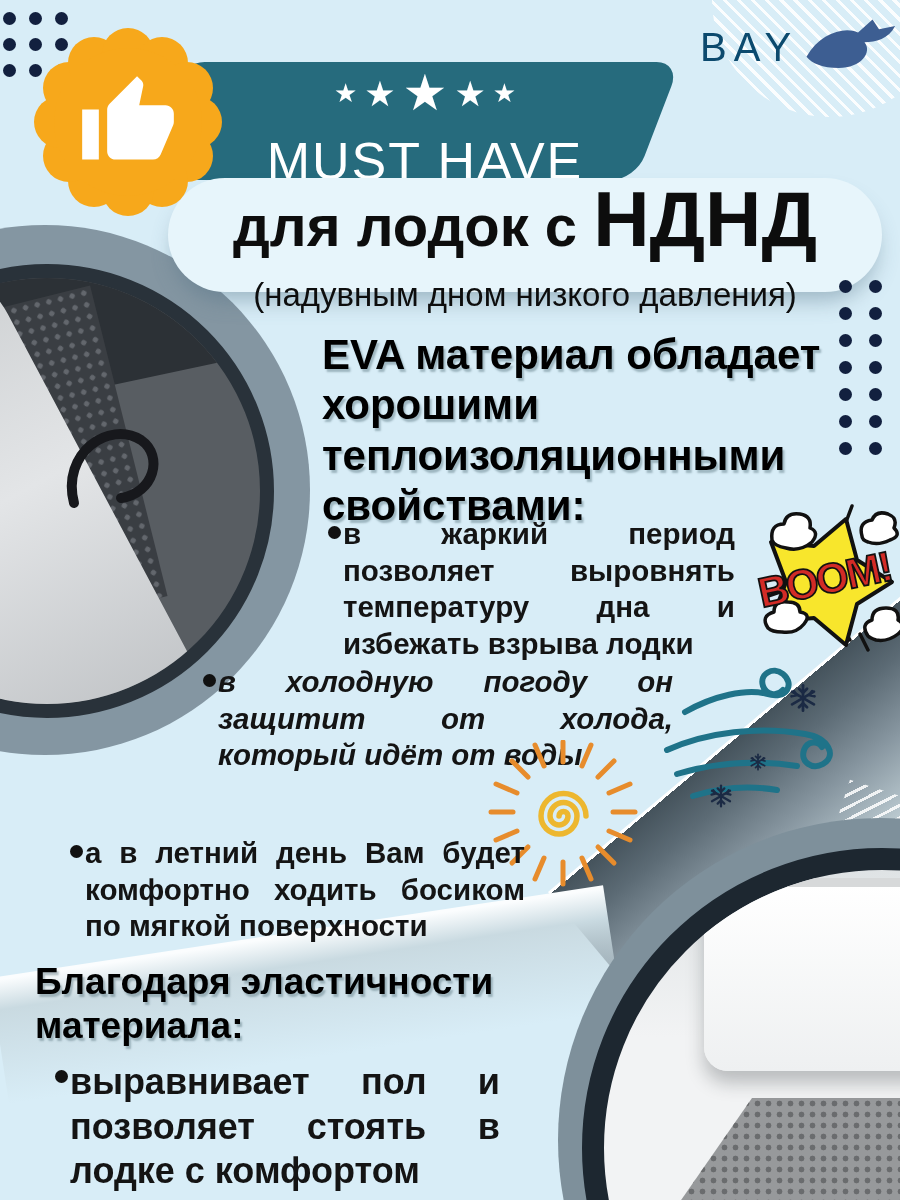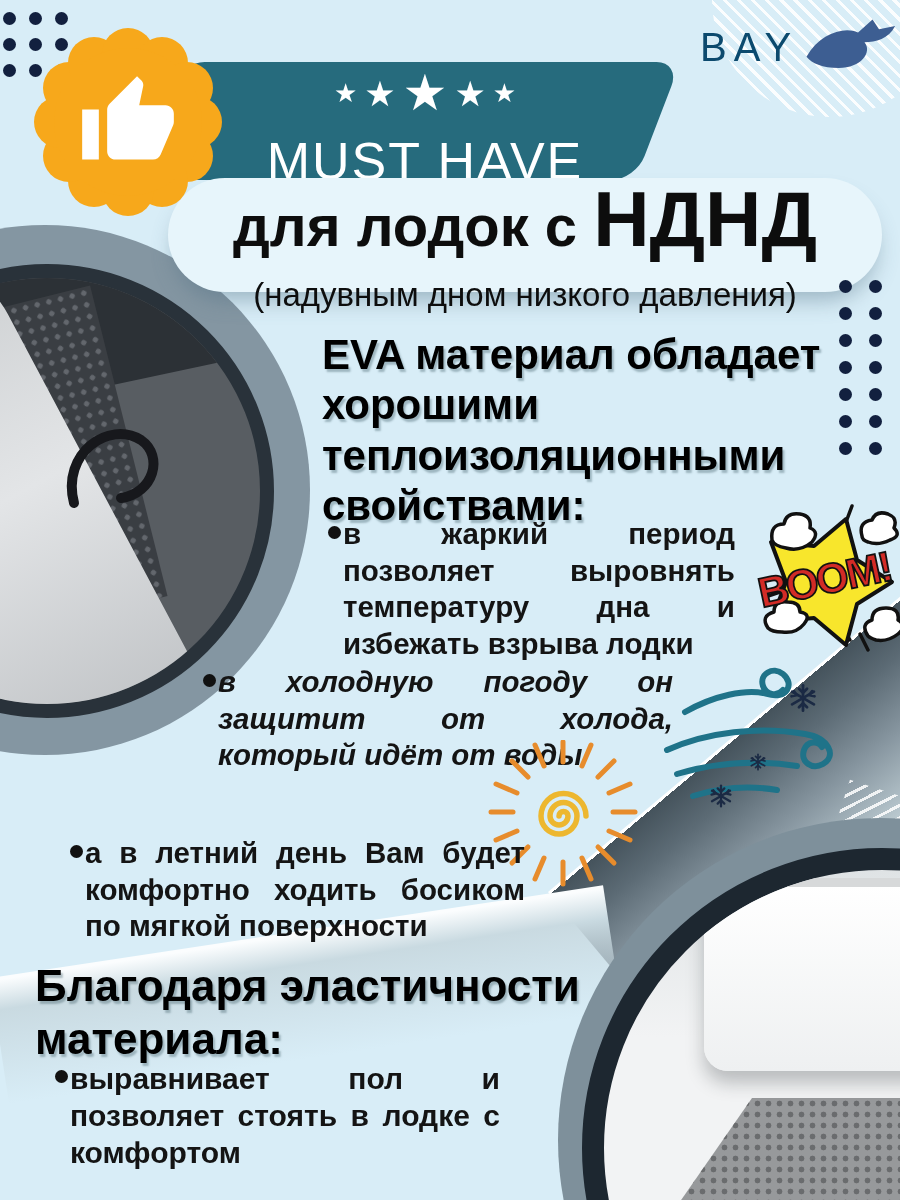--- a/index.html
+++ b/index.html
@@ -41,28 +41,28 @@
   .pill .l1 .bg{font-size:78px;font-weight:700;}
   .pill .l2{font-size:33px;font-weight:400;margin-top:-4px;}
 
   
   .badge{left:28px;top:22px;width:200px;height:200px;}
   .badge .thumb{position:absolute;left:50px;top:50px;}
 
   
   .teal-h{color:#000000;font-weight:700;line-height:1.2;text-shadow:2px 3px 2px rgba(70,100,110,.40);}
   .h1{left:322px;top:330px;font-size:42px;width:540px;}
-  .h2{left:35px;top:960px;font-size:44px;width:560px;}
+  .h2{left:35px;top:960px;font-size:37px;width:560px;}
   .bullet{display:flex;gap:2px;color:#141414;}
   .bullet .dot{flex:0 0 13px;width:13px;height:13px;border-radius:50%;background:#111;margin-top:10px;}
   .bullet p{margin:0;font-weight:700;font-size:29.5px;line-height:1.24;text-align:justify;}
   .b1{left:328px;top:516px;} .b1 p{width:392px;}
   .b2{left:203px;top:664px;font-style:italic;} .b2 p{width:455px;}
   .b3{left:70px;top:798px;margin-top:37px;}  .b3 p{width:440px;}
-  .b4{left:55px;top:1060px;} .b4 p{width:430px;font-size:30px;}
+  .b4{left:55px;top:1060px;} .b4 p{width:430px;font-size:36px;}
 
   
   .foldA{left:548px;top:892px;width:540px;height:320px;transform:rotate(-40deg);transform-origin:0 0;
          background:linear-gradient(180deg,#ffffff 0,#ffffff 3px,#45535c 3px,#5c6b75 14%,#8796a0 32%,#c3d2d8 56%,#e8f1f5 78%,rgba(232,241,245,0) 100%);}
   .foldB{left:-10px;top:978px;width:620px;height:150px;transform:rotate(-8.6deg);transform-origin:0 0;
          background:linear-gradient(180deg,#fbfdfe 0,#fbfdfe 3px,#c9dae1 22%,rgba(214,232,240,0) 85%);}
 
   
   .ringL{left:-220px;top:225px;width:530px;height:530px;border-radius:50%;background:#8496a2;}
   .photoL{left:-180px;top:264px;width:426px;height:426px;border:14px solid #29323a;border-radius:50%;

